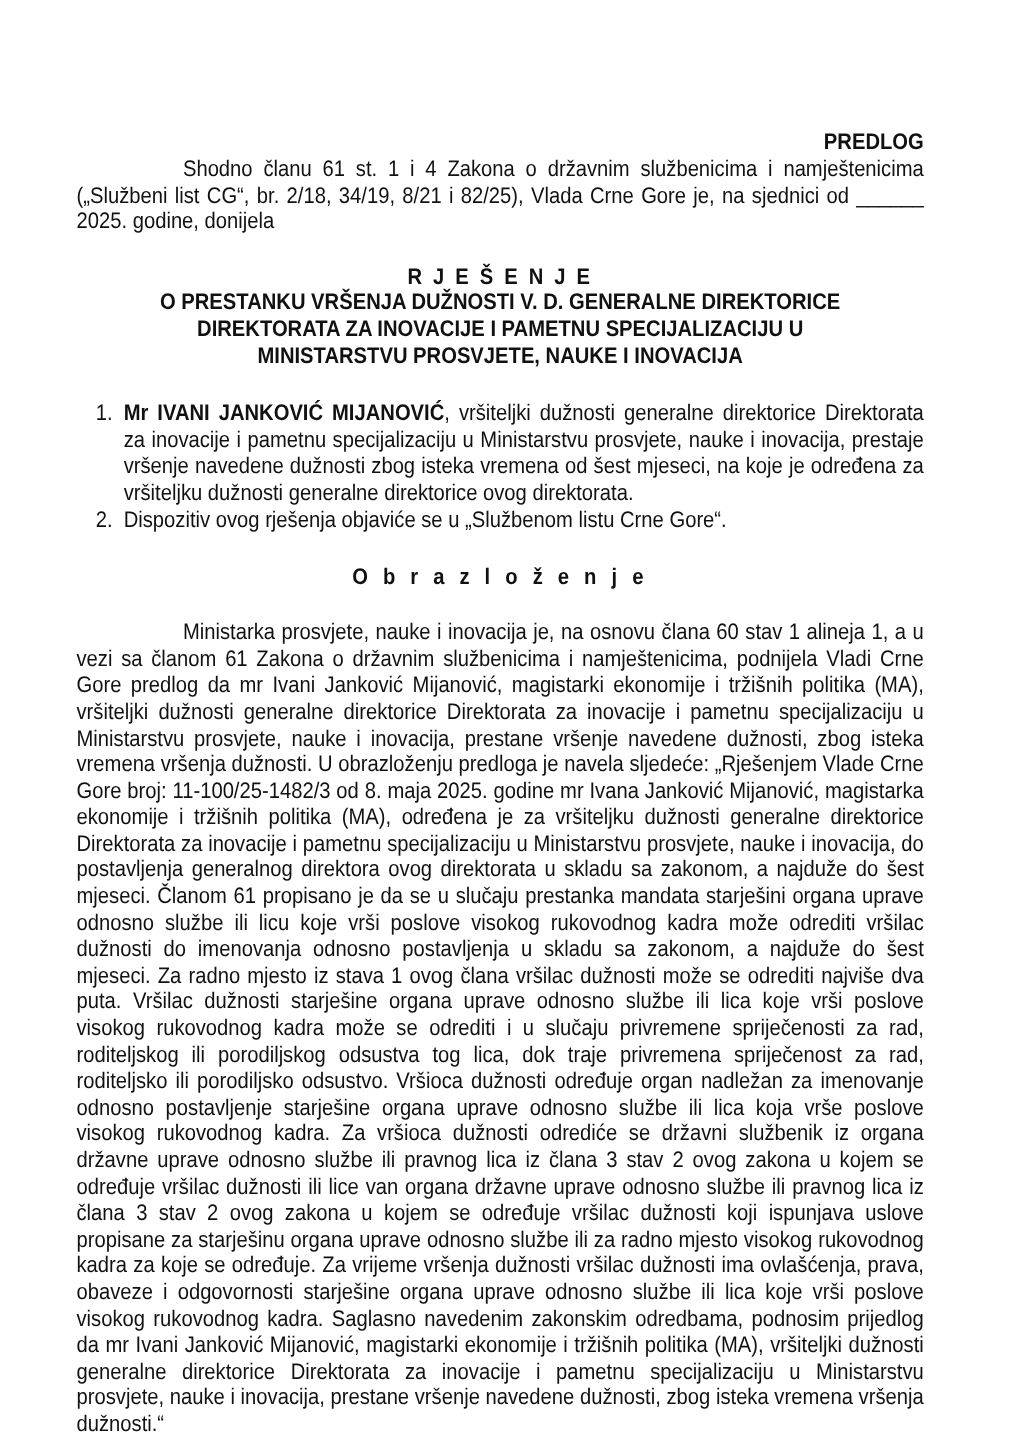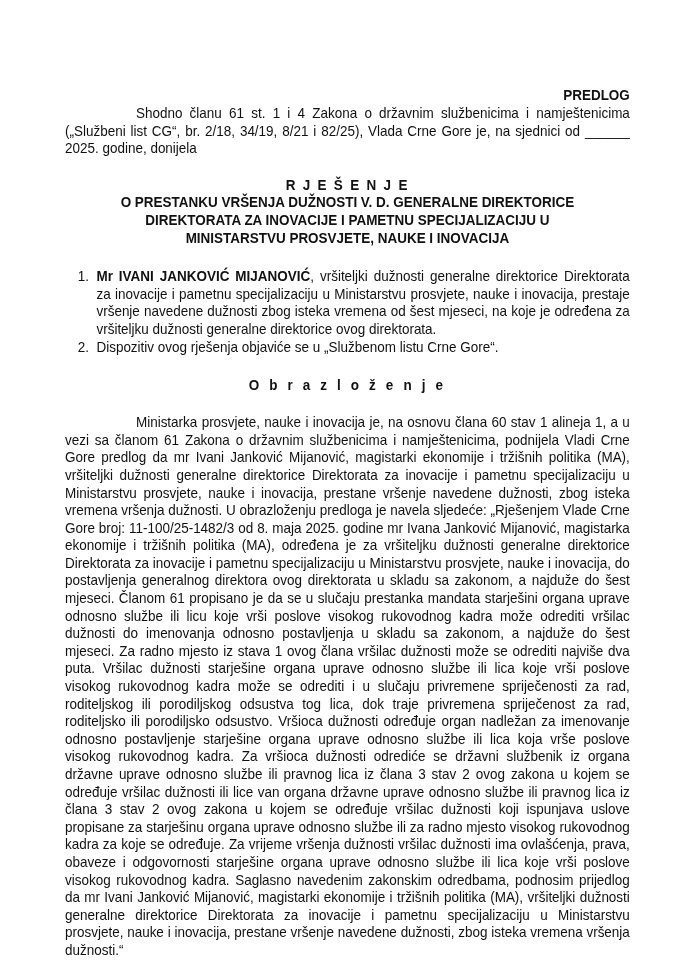--- a/index.html
+++ b/index.html
@@ -1,18 +1,18 @@
 <!DOCTYPE html>
 <html><head>
 <meta charset="utf-8">
 <style>
   html, body { margin:0; padding:0; background:#ffffff; }
   body { width:679px; height:960px; overflow:hidden; position:relative;
          font-family:"Liberation Sans", sans-serif; color:#111; }
-  .page { position:absolute; left:65px; top:86px; width:565px; }
+  .page { position:absolute; left:51px; top:86px; width:565px; }
   .cond { display:block; width:629px; transform:scaleX(0.898); transform-origin:0 0; }
   p { margin:0; font-size:15px; line-height:17.6px; text-align:justify; }
   .predlog { text-align:right; font-weight:bold; font-size:15px; line-height:18px; }
   .intro { text-indent:79px; }
   .title-block { margin-top:19px; text-align:center; font-weight:bold; font-size:15px; line-height:17.6px; }
   .title-block div { text-align:center; }
   .rj { letter-spacing:2px; }
   ol { margin:21px 0 0 0; padding-left:31px; font-size:15px; line-height:17.6px; }
   ol li { text-align:justify; padding-left:4px; }
   .obr { margin-top:21px; text-align:center; font-weight:bold; font-size:15px; letter-spacing:3.5px; line-height:18px; }

